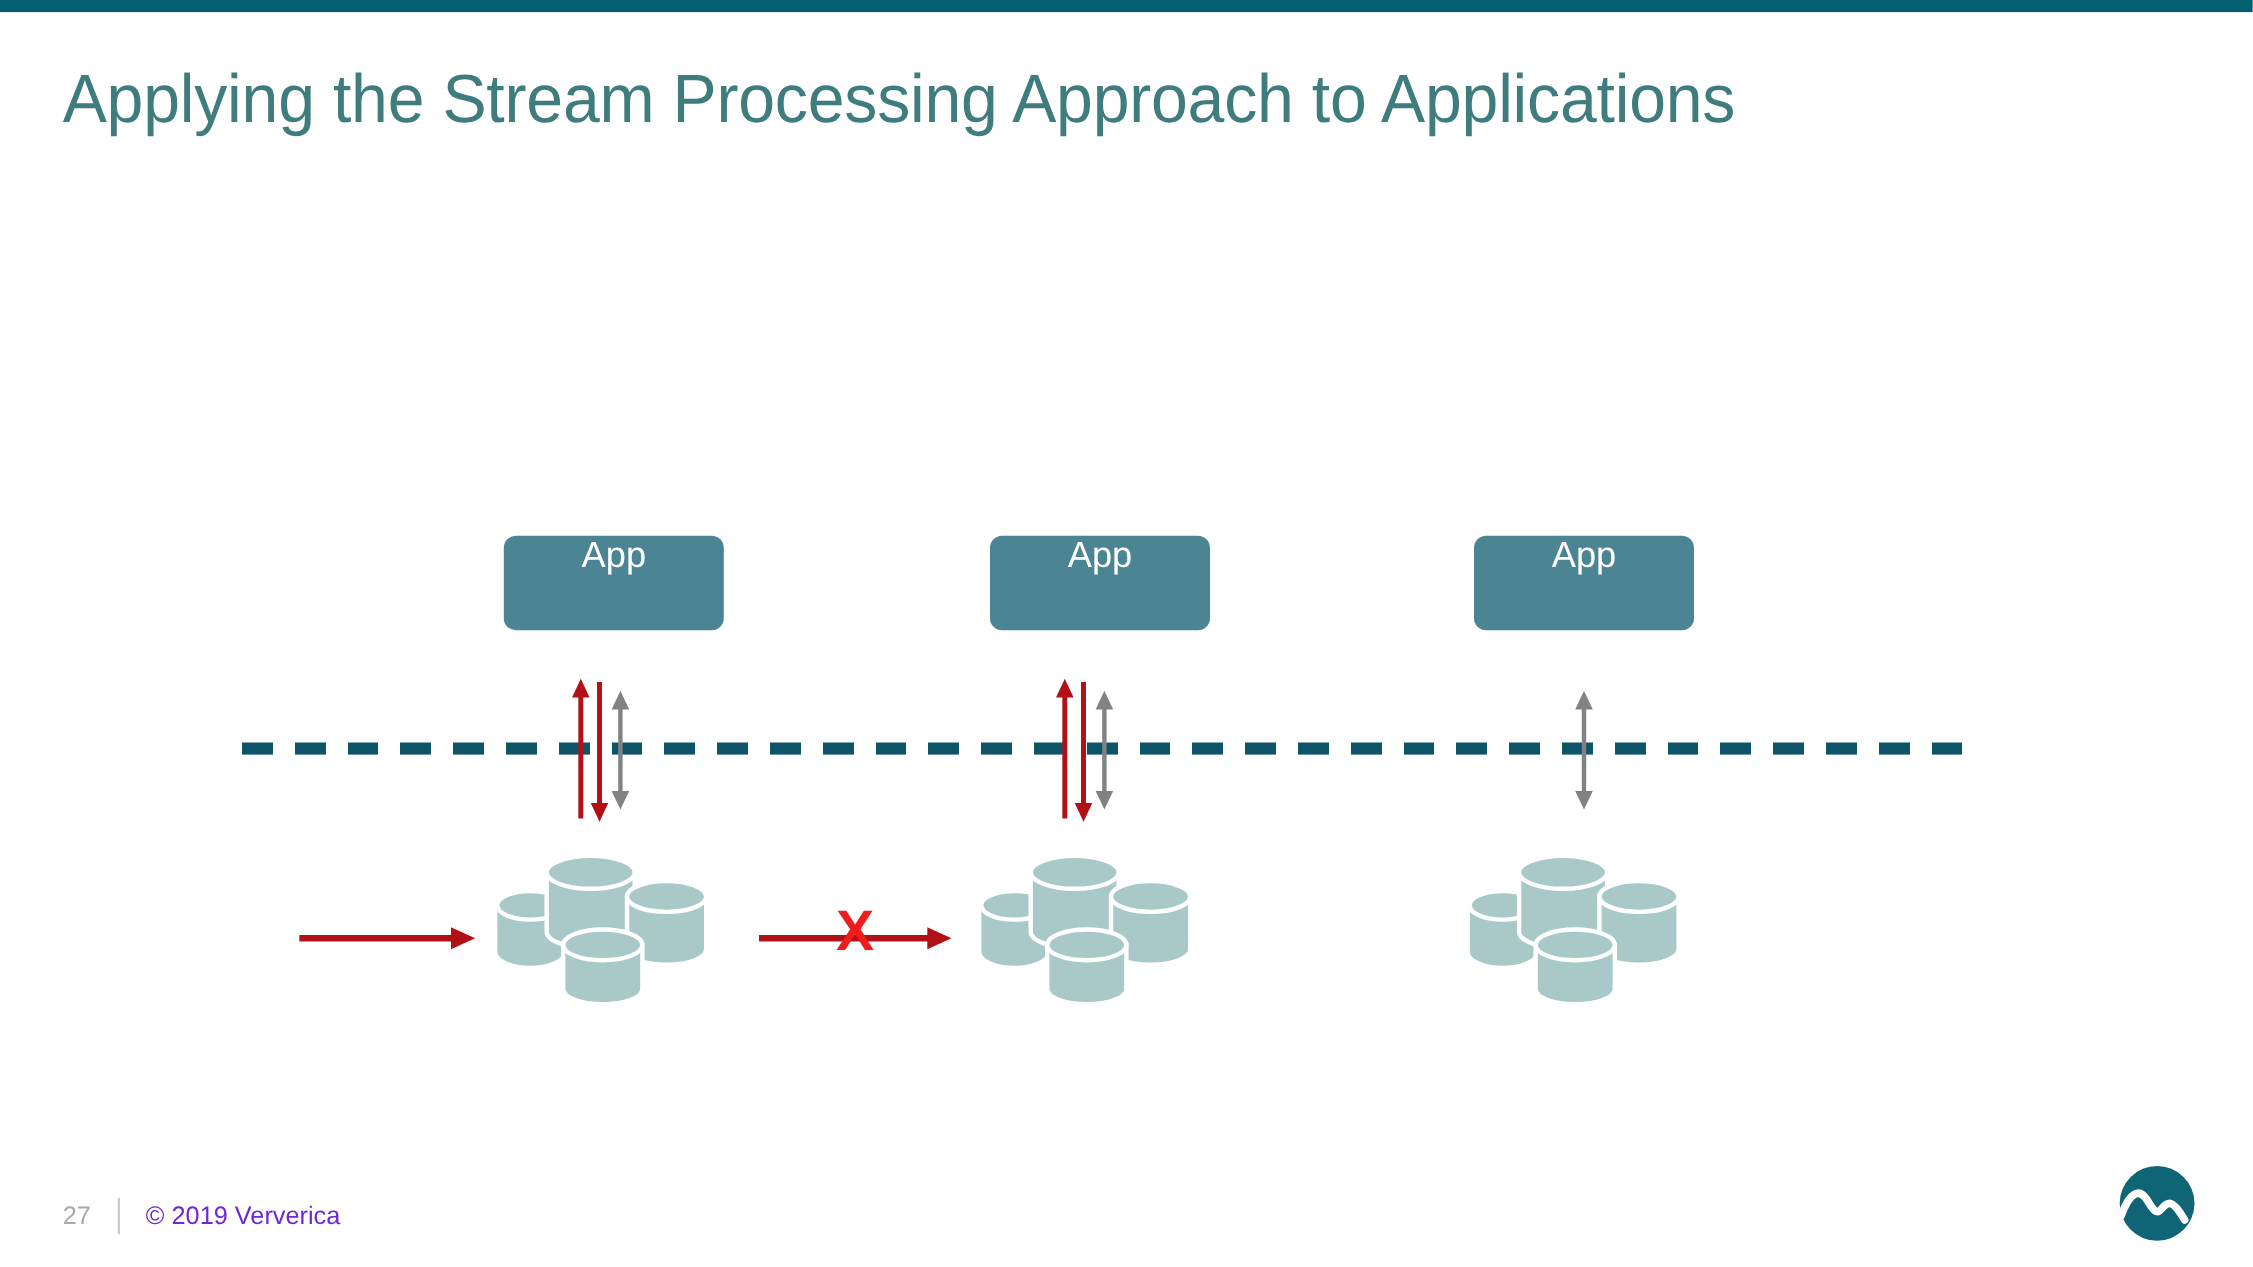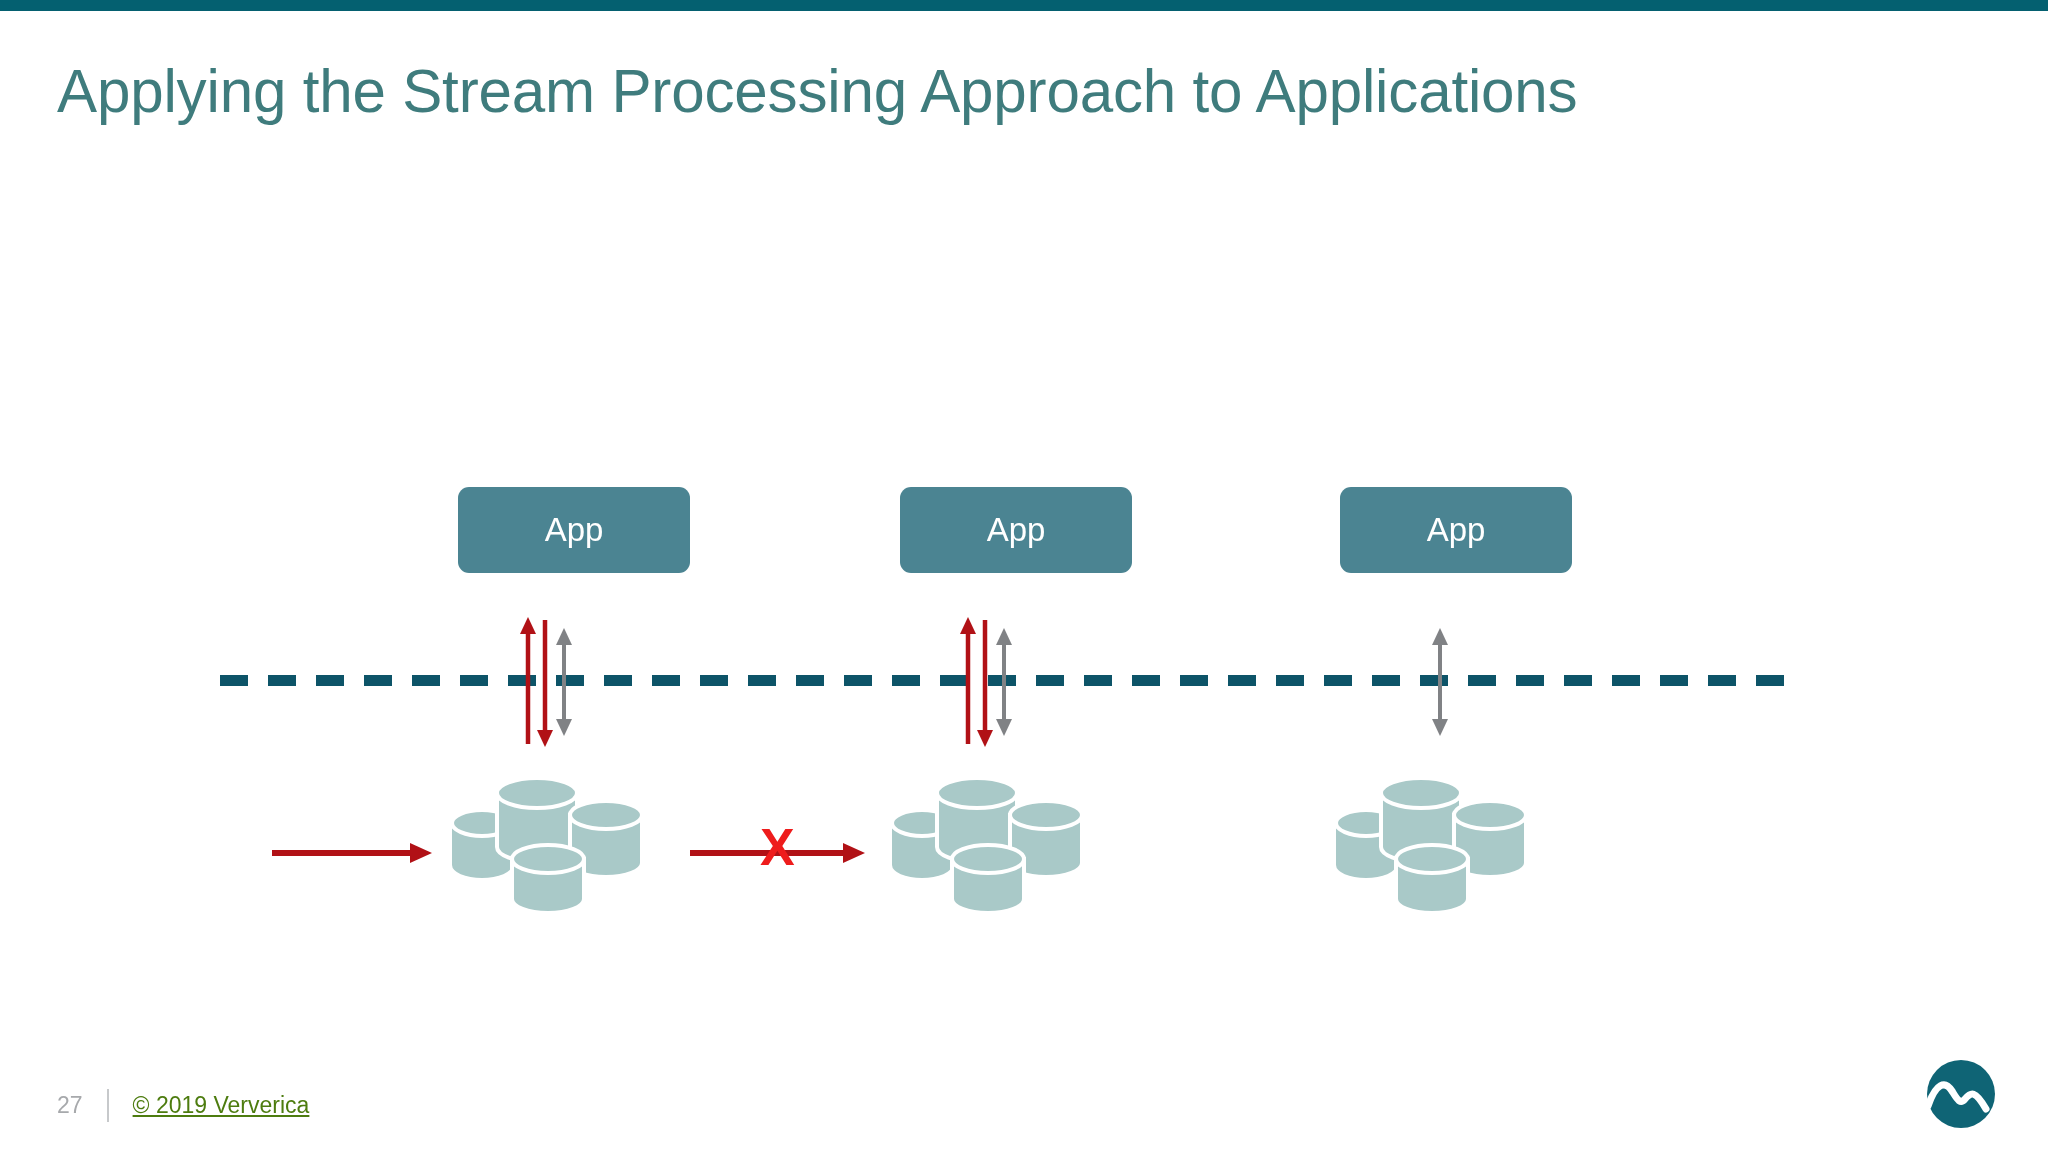--- a/index.html
+++ b/index.html
@@ -51,28 +51,28 @@
     top: 0;
     width: 2048px;
     height: 1152px;
     pointer-events: none;
   }
   .diagram > * { pointer-events: auto; }
 
   
   .app-box {
     position: absolute;
-    width: 232px;
+    width: 200px;
     height: 86px;
     background: #4b8492;
     border-radius: 11px;
     color: #ffffff;
     font-size: 33px;
     display: flex;
-    align-items: center;
+    align-items: flex-start;
     justify-content: center;
     box-sizing: border-box;
   }
   .app-box .app-label { line-height: 1; padding-bottom: 2px; }
 
   
   .dashed-line {
     position: absolute;
     left: 220px;
     top: 675px;
@@ -122,21 +122,21 @@
     font-size: 23px;
   }
   .footer .page-num { color: #a7a9ac; }
   .footer .divider {
     display: inline-block;
     width: 2px;
     height: 33px;
     background: #c7c9cb;
     margin: 0 24px;
   }
-  .footer .copyright { color: #4d7c0f; text-decoration: underline; }
+  .footer .copyright { color: #6d28d9; }
 
   .logo {
     position: absolute;
     left: 1926px;
     top: 1059px;
     width: 70px;
     height: 70px;
   }
 </style>
 </head>

